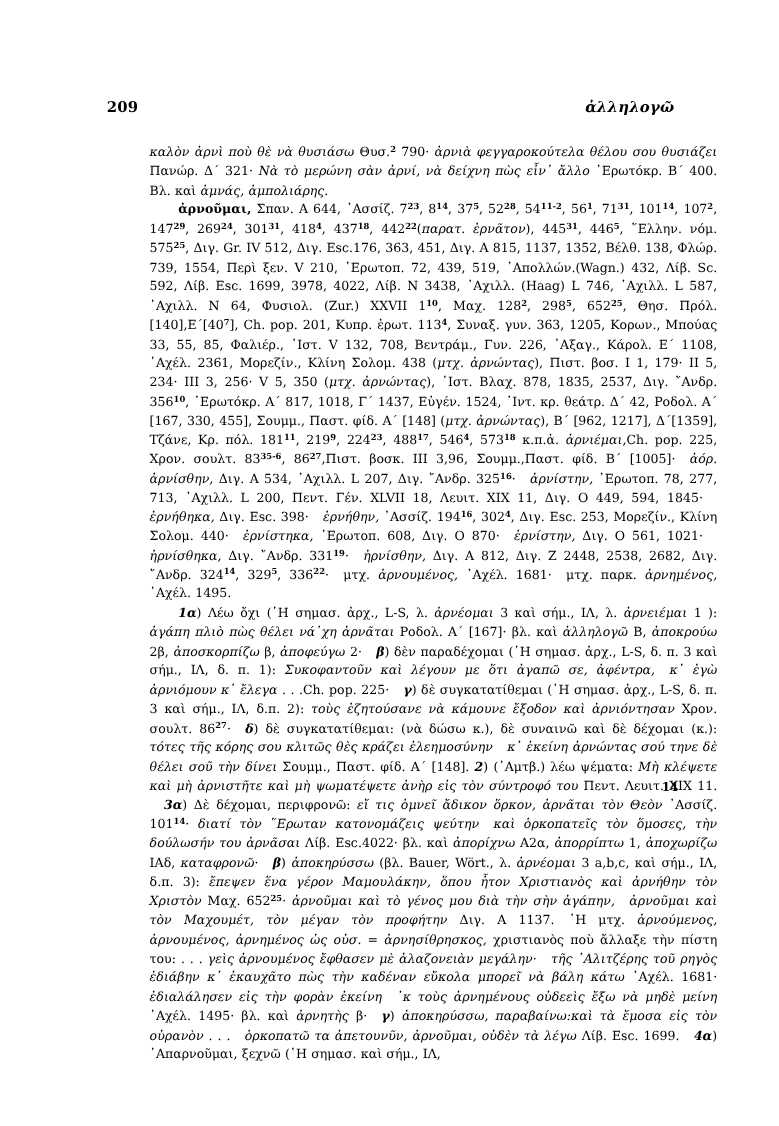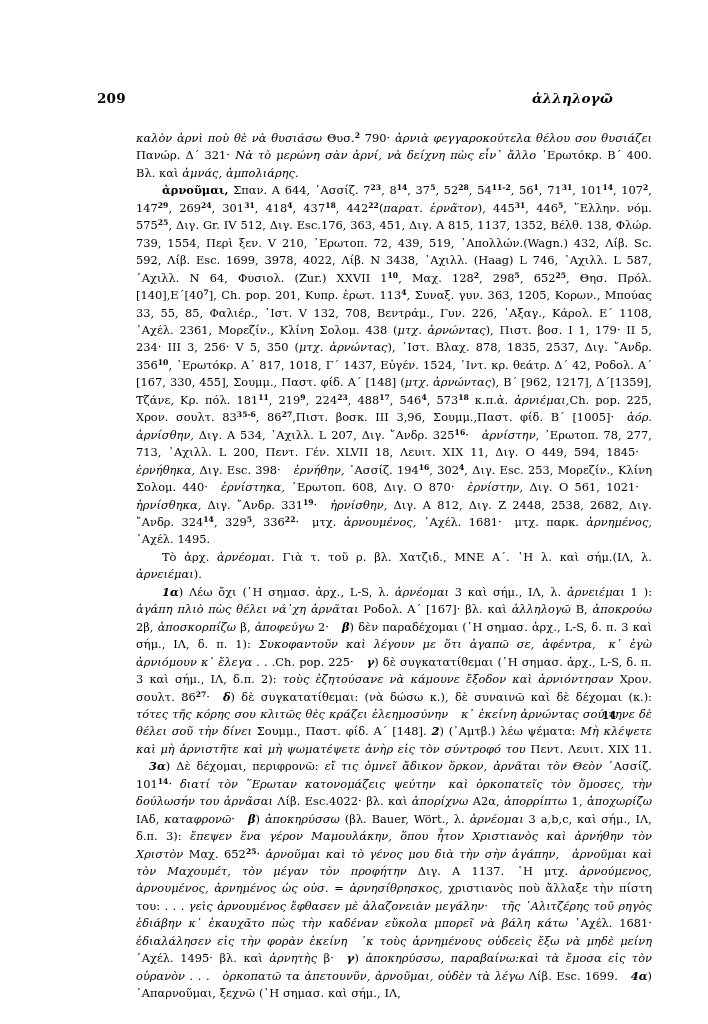--- a/index.html
+++ b/index.html
@@ -103,19 +103,18 @@
 <div class="page">
 
   <div class="header">
     <span class="folio">209</span>
     <span class="runhead">ἀλληλογῶ</span>
   </div>
 
   <div class="body">
     <p class="para"><i>καλὸν ἀρνὶ ποὺ θὲ νὰ θυσιάσω</i> Θυσ.<sup>2</sup> 790· <i>ἀρνιὰ φεγγαροκούτελα θέλου σου θυσιάζει</i> Πανώρ. Δ΄ 321· <i>Νὰ τὸ μερώνη σὰν ἀρνί, νὰ δείχνη πὼς εἶν᾽ ἄλλο</i> ᾽Ερωτόκρ. Β΄ 400. Βλ. καὶ <i>ἀμνάς, ἀμπολιάρης.</i></p>
     <p class="para indent"><b>ἀρνοῦμαι,</b> Σπαν. Α 644, ᾽Ασσίζ. 7<sup>23</sup>, 8<sup>14</sup>, 37<sup>5</sup>, 52<sup>28</sup>, 54<sup>11-2</sup>, 56<sup>1</sup>, 71<sup>31</sup>, 101<sup>14</sup>, 107<sup>2</sup>, 147<sup>29</sup>, 269<sup>24</sup>, 301<sup>31</sup>, 418<sup>4</sup>, 437<sup>18</sup>, 442<sup>22</sup>(<i>παρατ. ἐρνᾶτον</i>), 445<sup>31</sup>, 446<sup>5</sup>, ῞Ελλην. νόμ. 575<sup>25</sup>, Διγ. Gr. IV 512, Διγ. Esc.176, 363, 451, Διγ. Α 815, 1137, 1352, Βέλθ. 138, Φλώρ. 739, 1554, Περὶ ξεν. V 210, ᾽Ερωτοπ. 72, 439, 519, ᾽Απολλών.(Wagn.) 432, Λίβ. Sc. 592, Λίβ. Esc. 1699, 3978, 4022, Λίβ. Ν 3438, ᾽Αχιλλ. (Haag) L 746, ᾽Αχιλλ. L 587, ᾽Αχιλλ. Ν 64, Φυσιολ. (Zur.) XXVII 1<sup>10</sup>, Μαχ. 128<sup>2</sup>, 298<sup>5</sup>, 652<sup>25</sup>, Θησ. Πρόλ.[140],Ε΄[40<sup>7</sup>], Ch. pop. 201, Κυπρ. ἐρωτ. 113<sup>4</sup>, Συναξ. γυν. 363, 1205, Κορων., Μπούας 33, 55, 85, Φαλιέρ., ῾Ιστ. V 132, 708, Βεντράμ., Γυν. 226, ᾽Αξαγ., Κάρολ. Ε΄ 1108, ᾽Αχέλ. 2361, Μορεζίν., Κλίνη Σολομ. 438 (<i>μτχ. ἀρνώντας</i>), Πιστ. βοσ. Ι 1, 179· ΙΙ 5, 234· ΙΙΙ 3, 256· V 5, 350 (<i>μτχ. ἀρνώντας</i>), ῾Ιστ. Βλαχ. 878, 1835, 2537, Διγ. ῎Ανδρ. 356<sup>10</sup>, ᾽Ερωτόκρ. Α΄ 817, 1018, Γ΄ 1437, Εὐγέν. 1524, ᾽Ιντ. κρ. θεάτρ. Δ΄ 42, Ροδολ. Α΄ [167, 330, 455], Σουμμ., Παστ. φίδ. Α΄ [148] (<i>μτχ. ἀρνώντας</i>), Β΄ [962, 1217], Δ΄[1359], Τζάνε, Κρ. πόλ. 181<sup>11</sup>, 219<sup>9</sup>, 224<sup>23</sup>, 488<sup>17</sup>, 546<sup>4</sup>, 573<sup>18</sup> κ.π.ἀ. <i>ἀρνιέμαι,</i>Ch. pop. 225, Χρον. σουλτ. 83<sup>35-6</sup>, 86<sup>27</sup>,Πιστ. βοσκ. ΙΙΙ 3,96, Σουμμ.,Παστ. φίδ. Β΄ [1005]·<span class="sp"></span><i>ἀόρ. ἀρνίσθην,</i> Διγ. Α 534, ᾽Αχιλλ. L 207, Διγ. ῎Ανδρ. 325<sup>16</sup>·<span class="sp"></span><i>ἀρνίστην,</i> ᾽Ερωτοπ. 78, 277, 713, ᾽Αχιλλ. L 200, Πεντ. Γέν. XLVII 18, Λευιτ. XIX 11, Διγ. Ο 449, 594, 1845·<span class="sp"></span><i>ἐρνήθηκα,</i> Διγ. Esc. 398·<span class="sp"></span><i>ἐρνήθην,</i> ᾽Ασσίζ. 194<sup>16</sup>, 302<sup>4</sup>, Διγ. Esc. 253, Μορεζίν., Κλίνη Σολομ. 440·<span class="sp"></span><i>ἐρνίστηκα,</i> ᾽Ερωτοπ. 608, Διγ. Ο 870·<span class="sp"></span><i>ἐρνίστην,</i> Διγ. Ο 561, 1021·<span class="sp"></span><i>ἠρνίσθηκα,</i> Διγ. ῎Ανδρ. 331<sup>19</sup>·<span class="sp"></span><i>ἠρνίσθην,</i> Διγ. Α 812, Διγ. Ζ 2448, 2538, 2682, Διγ. ῎Ανδρ. 324<sup>14</sup>, 329<sup>5</sup>, 336<sup>22</sup>·<span class="sp"></span>μτχ. <i>ἀρνουμένος,</i> ᾽Αχέλ. 1681·<span class="sp"></span>μτχ. παρκ. <i>ἀρνημένος,</i> ᾽Αχέλ. 1495.</p>
-    <p class="para indent">Τὸ ἀρχ. <i>ἀρνέομαι.</i> Γιὰ τ. τοῦ ρ. βλ. Χατζιδ., ΜΝΕ Α΄. ῾Η λ. καὶ σήμ.(ΙΛ, λ. <i>ἀρνειέμαι</i>).</p>
     <p class="para indent"><span class="sense">1α</span>) Λέω ὄχι (῾Η σημασ. ἀρχ., L-S, λ. <i>ἀρνέομαι</i> 3 καὶ σήμ., ΙΛ, λ. <i>ἀρνειέμαι</i> 1 ): <i>ἀγάπη πλιὸ πὼς θέλει νά᾽χη ἀρνᾶται</i> Ροδολ. Α΄ [167]· βλ. καὶ <i>ἀλληλογῶ</i> Β, <i>ἀποκρούω</i> 2β, <i>ἀποσκορπίζω</i> β, <i>ἀποφεύγω</i> 2·<span class="sp"></span><span class="sense">β</span>) δὲν παραδέχομαι (῾Η σημασ. ἀρχ., L-S, δ. π. 3 καὶ σήμ., ΙΛ, δ. π. 1): <i>Συκοφαντοῦν καὶ λέγουν με ὅτι ἀγαπῶ σε, ἀφέντρα,</i><span class="sp"></span><i>κ᾽ ἐγὼ ἀρνιόμουν κ᾽ ἔλεγα</i> . . .Ch. pop. 225·<span class="sp"></span><span class="sense">γ</span>) δὲ συγκατατίθεμαι (῾Η σημασ. ἀρχ., L-S, δ. π. 3 καὶ σήμ., ΙΛ, δ.π. 2): <i>τοὺς ἐζητούσανε νὰ κάμουνε ἔξοδον καὶ ἀρνιόντησαν</i> Χρον. σουλτ. 86<sup>27</sup>·<span class="sp"></span><span class="sense">δ</span>) δὲ συγκατατίθεμαι: (νὰ δώσω κ.), δὲ συναινῶ καὶ δὲ δέχομαι (κ.): <i>τότες τῆς κόρης σου κλιτῶς θὲς κράζει ἐλεημοσύνην</i><span class="sp"></span><i>κ᾽ ἐκείνη ἀρνώντας σού τηνε δὲ θέλει σοῦ τὴν δίνει</i> Σουμμ., Παστ. φίδ. Α΄ [148]. <span class="sense">2</span>) (᾽Αμτβ.) λέω ψέματα: <i>Μὴ κλέψετε καὶ μὴ ἀρνιστῆτε καὶ μὴ ψωματέψετε ἀνὴρ εἰς τὸν σύντροφό του</i> Πεντ. Λευιτ. XIX 11.<span class="sp"></span><span class="sense">3α</span>) Δὲ δέχομαι, περιφρονῶ: <i>εἴ τις ὀμνεῖ ἄδικον ὅρκον, ἀρνᾶται τὸν Θεὸν</i> ᾽Ασσίζ. 101<sup>14</sup>· <i>διατί τὸν ῞Ερωταν κατονομάζεις ψεύτην</i><span class="sp"></span><i>καὶ ὁρκοπατεῖς τὸν ὅμοσες, τὴν δούλωσήν του ἀρνᾶσαι</i> Λίβ. Esc.4022· βλ. καὶ <i>ἀπορίχνω</i> Α2α, <i>ἀπορρίπτω</i> 1, <i>ἀποχωρίζω</i> ΙΑδ, <i>καταφρονῶ</i>·<span class="sp"></span><span class="sense">β</span>) <i>ἀποκηρύσσω</i> (βλ. Bauer, Wört., λ. <i>ἀρνέομαι</i> 3 a,b,c, καὶ σήμ., ΙΛ, δ.π. 3): <i>ἔπεψεν ἕνα γέρον Μαμουλάκην, ὅπου ἦτον Χριστιανὸς καὶ ἀρνήθην τὸν Χριστὸν</i> Μαχ. 652<sup>25</sup>· <i>ἀρνοῦμαι καὶ τὸ γένος μου διὰ τὴν σὴν ἀγάπην,</i><span class="sp"></span><i>ἀρνοῦμαι καὶ τὸν Μαχουμέτ, τὸν μέγαν τὸν προφήτην</i> Διγ. Α 1137.<span class="sp"></span>῾Η μτχ. <i>ἀρνούμενος, ἀρνουμένος, ἀρνημένος ὡς οὐσ.</i> = <i>ἀρνησίθρησκος,</i> χριστιανὸς ποὺ ἄλλαξε τὴν πίστη του: . . . <i>γεὶς ἀρνουμένος ἔφθασεν μὲ ἀλαζονειὰν μεγάλην·</i><span class="sp"></span><i>τῆς ᾽Αλιτζέρης τοῦ ρηγὸς ἐδιάβην κ᾽ ἐκαυχᾶτο πὼς τὴν καδέναν εὔκολα μπορεῖ νὰ βάλη κάτω</i> ᾽Αχέλ. 1681· <i>ἐδιαλάλησεν εἰς τὴν φορὰν ἐκείνη</i><span class="sp"></span><i>᾽κ τοὺς ἀρνημένους οὐδεεὶς ἔξω νὰ μηδὲ μείνη</i> ᾽Αχέλ. 1495· βλ. καὶ <i>ἀρνητὴς</i> β·<span class="sp"></span><span class="sense">γ</span>) <i>ἀποκηρύσσω, παραβαίνω:καὶ τὰ ἔμοσα εἰς τὸν οὐρανὸν</i> . . .<span class="sp"></span><i>ὁρκοπατῶ τα ἀπετουνῦν, ἀρνοῦμαι, οὐδὲν τὰ λέγω</i> Λίβ. Esc. 1699.<span class="sp"></span><span class="sense">4α</span>) ᾽Απαρνοῦμαι, ξεχνῶ (῾Η σημασ. καὶ σήμ., ΙΛ,</p>
   </div>
 
   <div class="sigmark">14</div>
 
 </div>
 
 </body></html>

